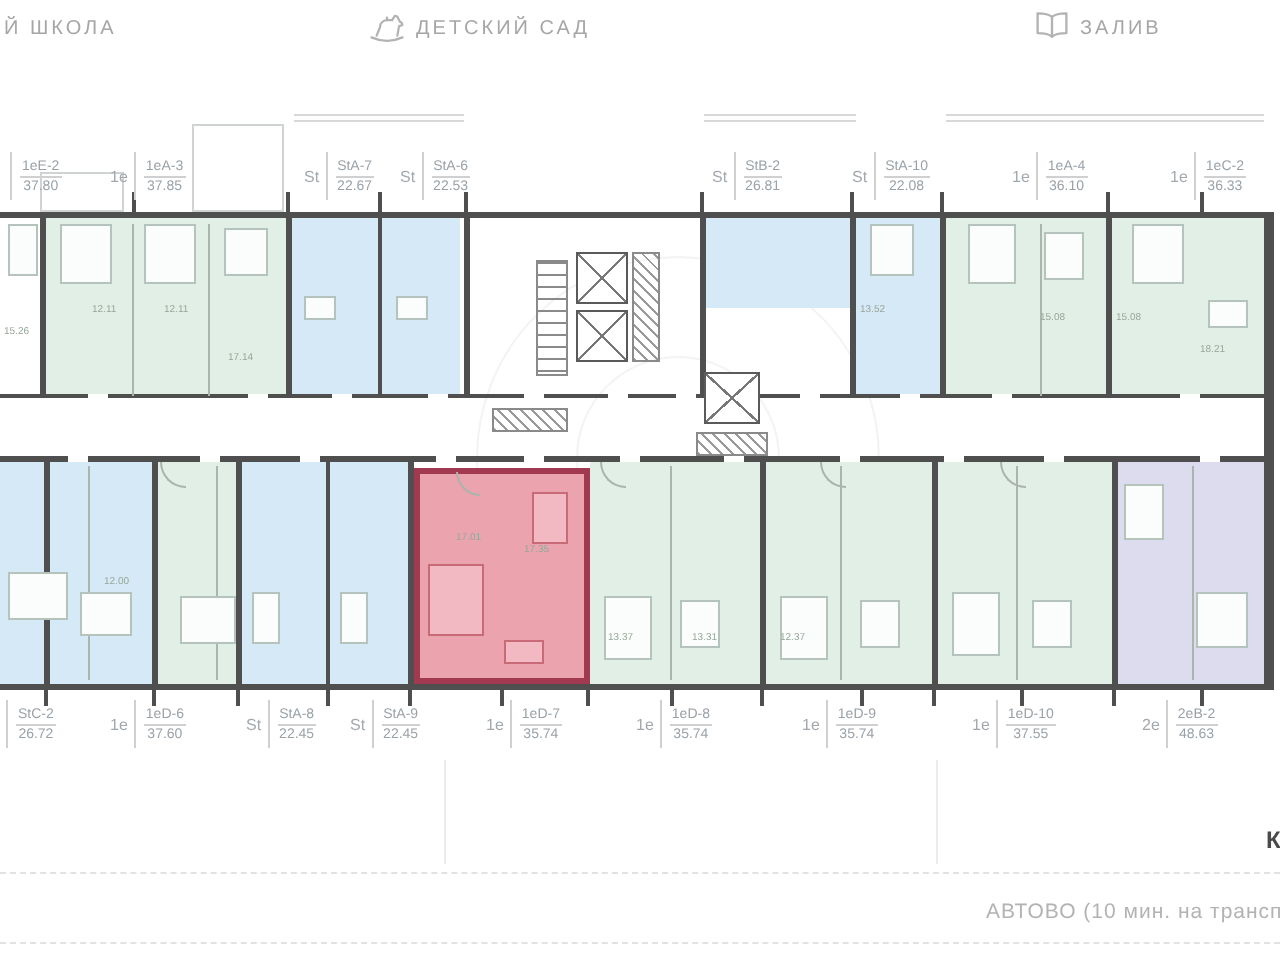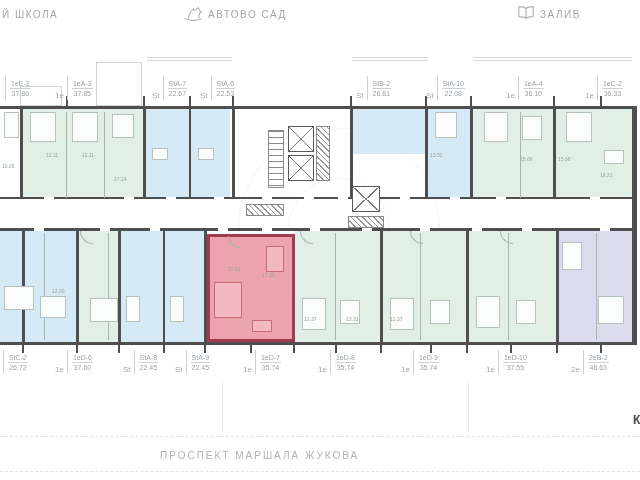--- a/index.html
+++ b/index.html
@@ -29,21 +29,21 @@
         box-sizing:border-box;}
   .hatch{position:absolute;border:1px solid #8a8a8a;box-sizing:border-box;
          background:repeating-linear-gradient(45deg,#9a9a9a 0 1px,transparent 1px 4px);}
   .stairs{position:absolute;border:1px solid #8a8a8a;box-sizing:border-box;
           background:repeating-linear-gradient(180deg,#8a8a8a 0 1px,transparent 1px 6px);}
   .arc{position:absolute;border-left:1px solid #a9b5ac;border-bottom:1px solid #a9b5ac;
        border-bottom-left-radius:100%;box-sizing:border-box;}
   .wm{position:absolute;border:1px solid rgba(140,140,140,.10);border-radius:50%;}
   .guide{position:absolute;width:1px;background:#ececec;}
   
-  .ulabel{position:absolute;display:flex;align-items:flex-end;gap:3px;cursor:pointer;}
+  .ulabel{position:absolute;display:flex;align-items:center;gap:3px;cursor:pointer;}
   .uprefix{font-size:8px;color:#a2a8ad;}
   .ufrac{display:flex;flex-direction:column;border-left:1px solid #d0d0d0;padding:1px 3px 1px 4px;
          min-height:22px;justify-content:center;}
   .ucode{font-size:7px;color:#9aa2a8;border-bottom:1px solid #d0d0d0;padding:0 1px 1px;white-space:nowrap;}
   .uarea{font-size:7px;color:#9aa2a8;padding-top:1px;text-align:center;}
   .rnum{position:absolute;font-size:5px;color:#97a69b;white-space:nowrap;}
   
   .dash{position:absolute;left:0;right:0;border-top:1px dashed #e2e2e2;}
   .street{position:absolute;font-size:10px;letter-spacing:2px;color:#b3b3b3;white-space:nowrap;}
   .metro{position:absolute;font-size:10.5px;letter-spacing:.5px;color:#b3b3b3;white-space:nowrap;}
@@ -55,21 +55,21 @@
 <div id="stage">
 
   <div class="hdr-label" style="left:2px;">Й ШКОЛА</div>
   <span class="hdr-icon" style="left:184px;">
     <svg width="19" height="17" viewBox="0 0 22 18" fill="none" stroke="#b3b3b3" stroke-width="1.3" stroke-linecap="round" stroke-linejoin="round">
       <path d="M2 15 Q11 19 20 15"></path>
       <path d="M5 14 L7 9 C7 6.5 9 5 11.5 5 L14 5 L15.5 2.5 L17 3 L18.5 6 C19.5 6.2 20 7 19.8 8 L18 8.5 L17 14"></path>
       <path d="M11 5 L11 3.5"></path>
     </svg>
   </span>
-  <div class="hdr-label" style="left:208px;">АВТОВО САД</div>
+  <div class="hdr-label" style="left:208px;">ДЕТСКИЙ САД</div>
   <span class="hdr-icon" style="left:517px;">
     <svg width="18" height="15" viewBox="0 0 20 15" fill="none" stroke="#b3b3b3" stroke-width="1.3" stroke-linecap="round" stroke-linejoin="round">
       <path d="M10 3 C8 1.2 5.5 1 2 1 L2 12 C5.5 12 8 12.2 10 14 C12 12.2 14.5 12 18 12 L18 1 C14.5 1 12 1.2 10 3 Z"></path>
       <path d="M10 3 L10 14"></path>
     </svg>
   </span>
   <div class="hdr-label" style="left:540px;">ЗАЛИВ</div>
 
   <div id="plan">
     <div class="wm" style="left:238px;top:128px;width:200px;height:200px;"></div>
@@ -382,16 +382,16 @@
         <span class="rnum" style="left: 346px; top: 316px;">13.31</span>
 
         <span class="rnum" style="left: 390px; top: 316px;">12.37</span>
       </div>
     <div class="guide" style="left:222px;top:380px;height:52px;"></div>
     <div class="guide" style="left:468px;top:380px;height:52px;"></div>
   </div>
 
   <div class="edge-k" style="left:633px;top:413px;">К</div>
   <div class="dash" style="top:436px;"></div>
-  <div class="street" style="left:160px;top:450px;">ПРОСПЕКТ МАРШАЛА ЖУКОВА</div>
+  <div class="metro" style="left:493px;top:450px;">АВТОВО (10 мин. на трансп</div>
   <div class="dash" style="top:471px;"></div>
 
 </div>
 
 </body></html>

